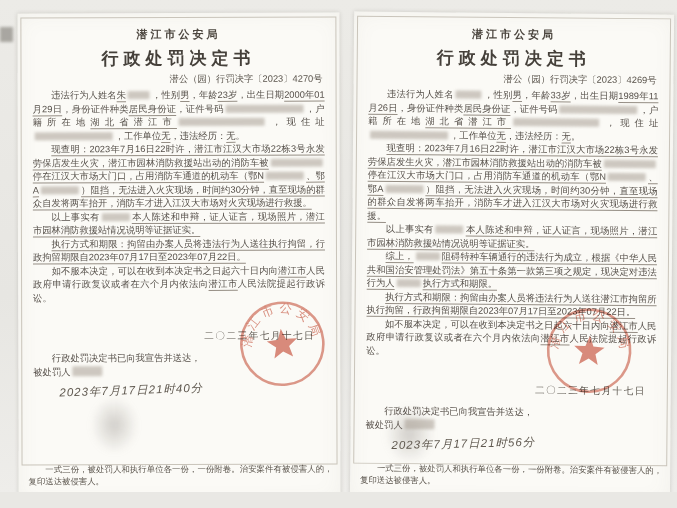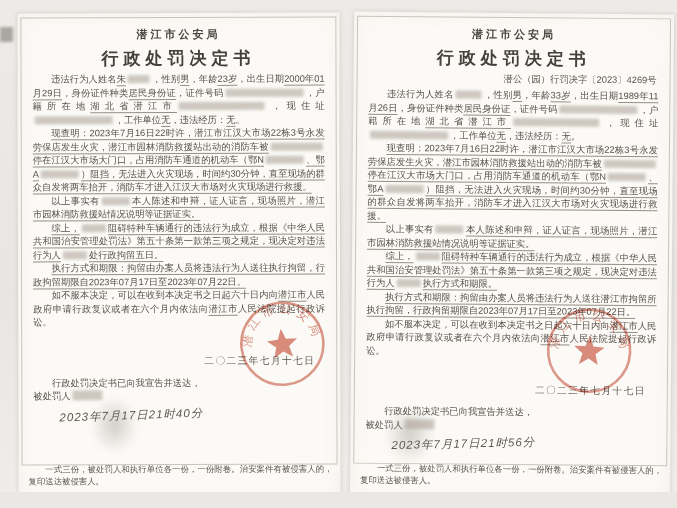--- a/index.html
+++ b/index.html
@@ -95,25 +95,25 @@
 
 <div class="scene">
   <div class="edge-artifact"></div>
 
   <div class="page page-left">
     <div class="frame"></div>
     <div class="smudge smudge-l"></div>
     <div class="content">
       <div class="org">潜江市公安局</div>
       <div class="doc-title">行政处罚决定书</div>
+      <div class="doc-no">潜公（园）行罚决字〔2023〕4270号</div>
       <div>
           <p class="para"><span>违法行为人姓名</span><span class="u">朱</span><span class="redact" style="width: 22px;"></span><span>，性别</span><span class="u">男</span><span>，年龄</span><span class="u">23岁</span><span>，出生日期</span><span class="u">2000年01月29日</span><span>，身份证件种类</span><span class="u">居民身份证</span><span>，证件号码</span><span class="redact" style="width: 78px;"></span><span>，户籍所在地</span><span class="u">湖北省潜江市</span><span class="redact" style="width: 86px;"></span><span>，现住址</span><span class="redact" style="width: 78px;"></span><span>，工作单位</span><span class="u">无</span><span>，违法经历：</span><span class="u">无</span><span>。</span></p>
           <p class="para"><span class="u">现查明：</span><span class="u">2023年7月16日22时许，潜江市江汉大市场22栋3号永发劳保店发生火灾，潜江市园林消防救援站出动的消防车被</span><span class="redact" style="width: 52px;"></span><span class="u">停在江汉大市场大门口，占用消防车通道的机动车（鄂N</span><span class="redact" style="width: 38px;"></span><span class="u">、鄂A</span><span class="redact" style="width: 38px;"></span><span class="u">）阻挡，无法进入火灾现场，时间约30分钟，直至现场的群众自发将两车抬开，消防车才进入江汉大市场对火灾现场进行救援。</span></p>
           <p class="para"><span>以上事实有</span><span class="redact" style="width: 28px;"></span><span class="u">本人陈述和申辩，证人证言，现场照片，潜江市园林消防救援站情况说明等证据证实。</span></p>
-          <p class="para"><span class="u">综上，</span><span class="redact" style="width: 24px;"></span><span class="u">阻碍特种车辆通行的违法行为成立，根据《中华人民共和国治安管理处罚法》第五十条第一款第三项之规定，现决定对违法行为人</span><span class="redact" style="width: 24px;"></span><span class="u">处行政拘留五日。</span></p>
           <p class="para"><span class="u">执行方式和期限：拘留由办案人员将违法行为人送往执行拘留，行政拘留期限自2023年07月17日至2023年07月22日。</span></p>
           <p class="para"><span>如不服本决定，可以在收到本决定书之日起六十日内向</span><span class="u">潜江市</span><span>人民政府申请行政复议或者在六个月内依法向</span><span class="u">潜江市</span><span>人民法院提起行政诉讼。</span></p>
         </div>
       <div class="issue-date">二〇二三年七月十七日</div>
       <div class="ack-line1">行政处罚决定书已向我宣告并送达，</div>
       <div class="ack-line2"><span>被处罚人</span><span class="redact sig-redact"></span></div>
       <div class="handwritten">2023年7月17日21时40分</div>
       <div class="footer-note">一式三份，被处罚人和执行单位各一份，一份附卷。治安案件有被侵害人的，复印送达被侵害人。</div>
     </div>
     <svg class="seal seal-left" viewBox="0 0 100 100">

